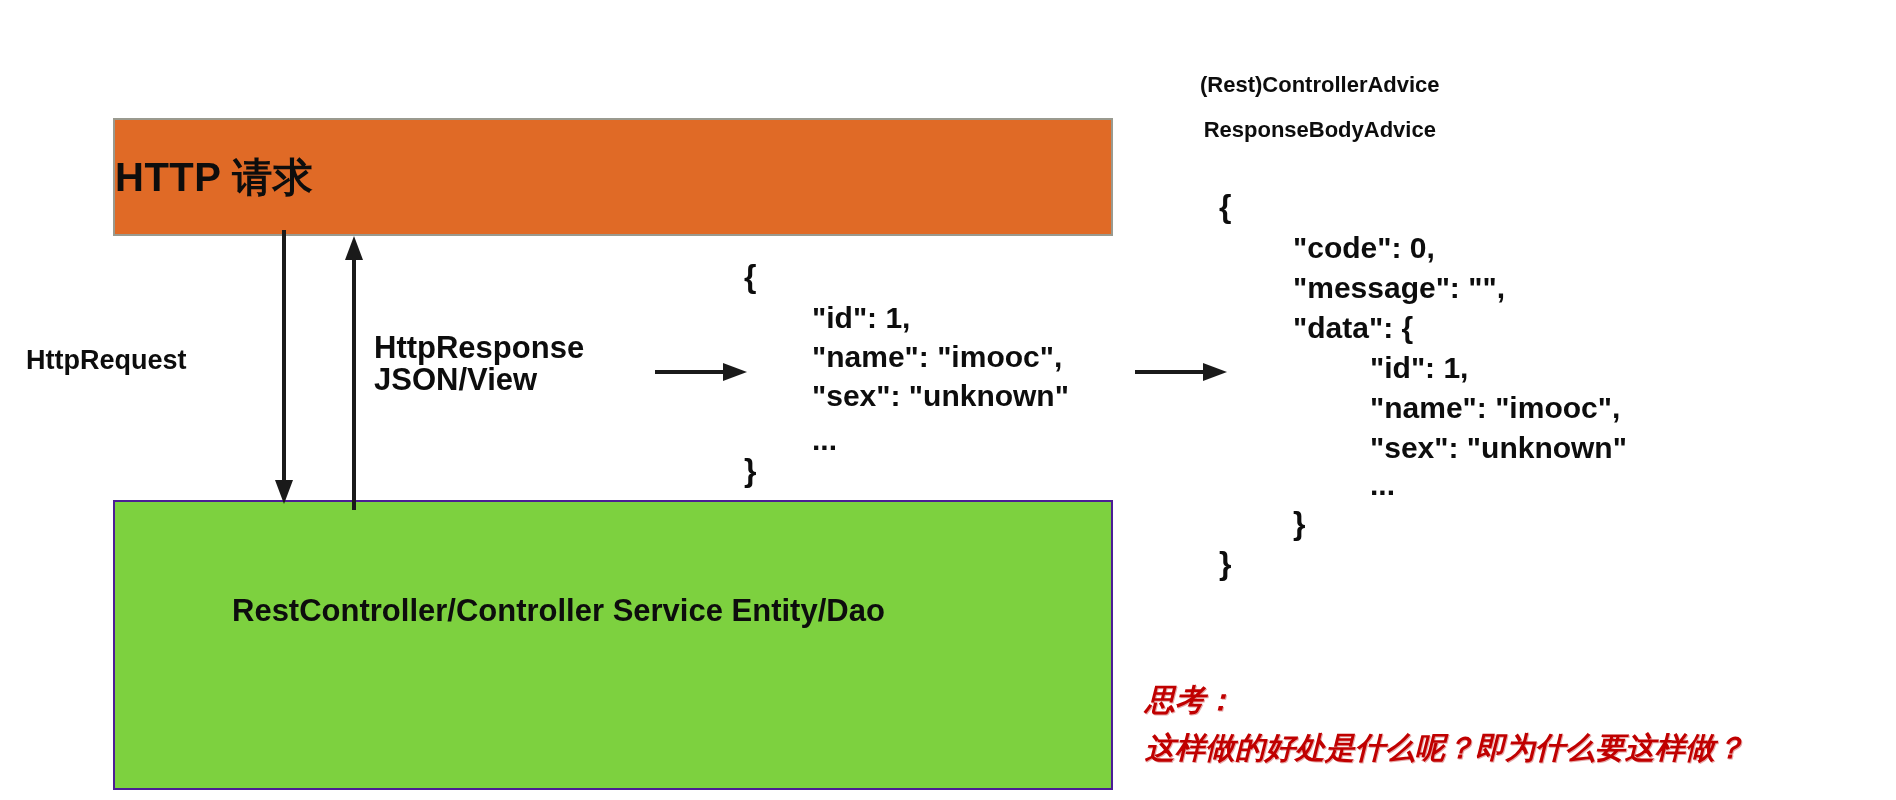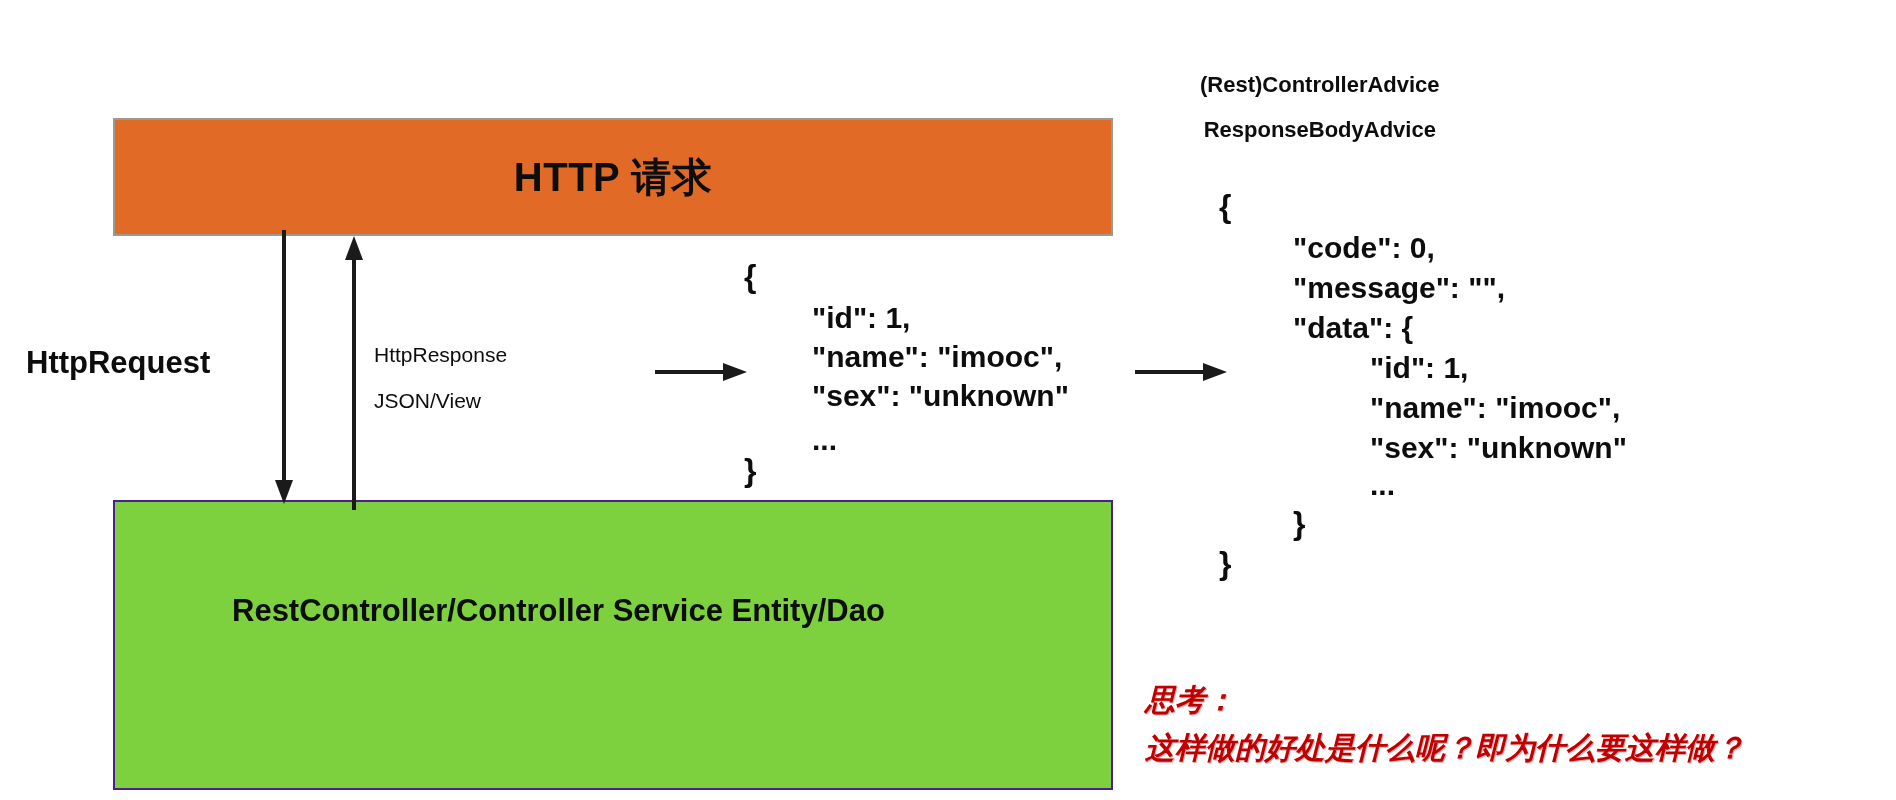--- a/index.html
+++ b/index.html
@@ -18,21 +18,21 @@
     overflow: hidden;
   }
 
   
   .box {
     position: absolute;
     box-sizing: border-box;
     border: 2px solid #9a9a8f;
     display: flex;
     align-items: center;
-    justify-content: center;
+    justify-content: flex-start;
   }
   #http-box {
     left: 113px;
     top: 118px;
     width: 1000px;
     height: 118px;
     background: #E06A26;
   }
   #http-box .box-title {
     font-size: 40px;
@@ -64,29 +64,29 @@
   
   .txt {
     position: absolute;
     color: #0d0d0d;
     white-space: pre;
   }
 
   #http-request-label {
     left: 26px;
     top: 345px;
-    font-size: 31px;
+    font-size: 27px;
     font-weight: bold;
   }
   #http-response-label {
     left: 374px;
     top: 332px;
-    font-size: 21px;
-    font-weight: normal;
-    line-height: 46px;
+    font-size: 31px;
+    font-weight: bold;
+    line-height: 32px;
   }
 
   
   #json-mid-open {
     left: 744px;
     top: 258px;
     font-size: 32px;
     font-weight: bold;
   }
   #json-mid-body {

